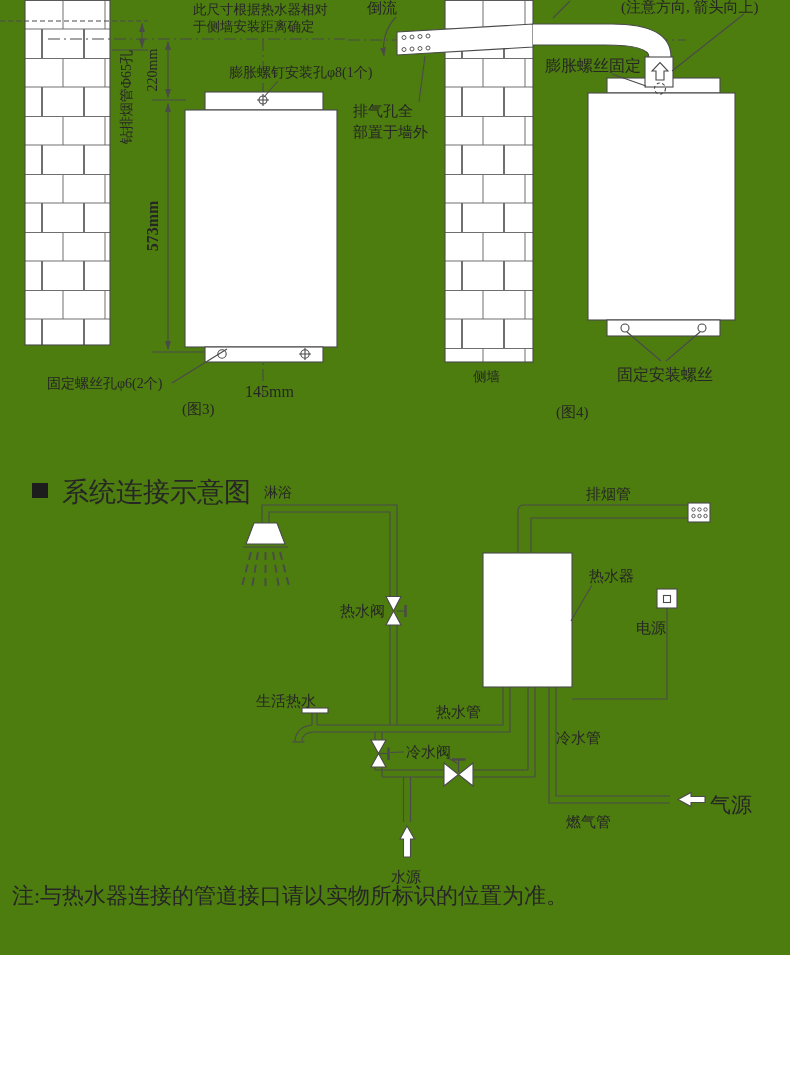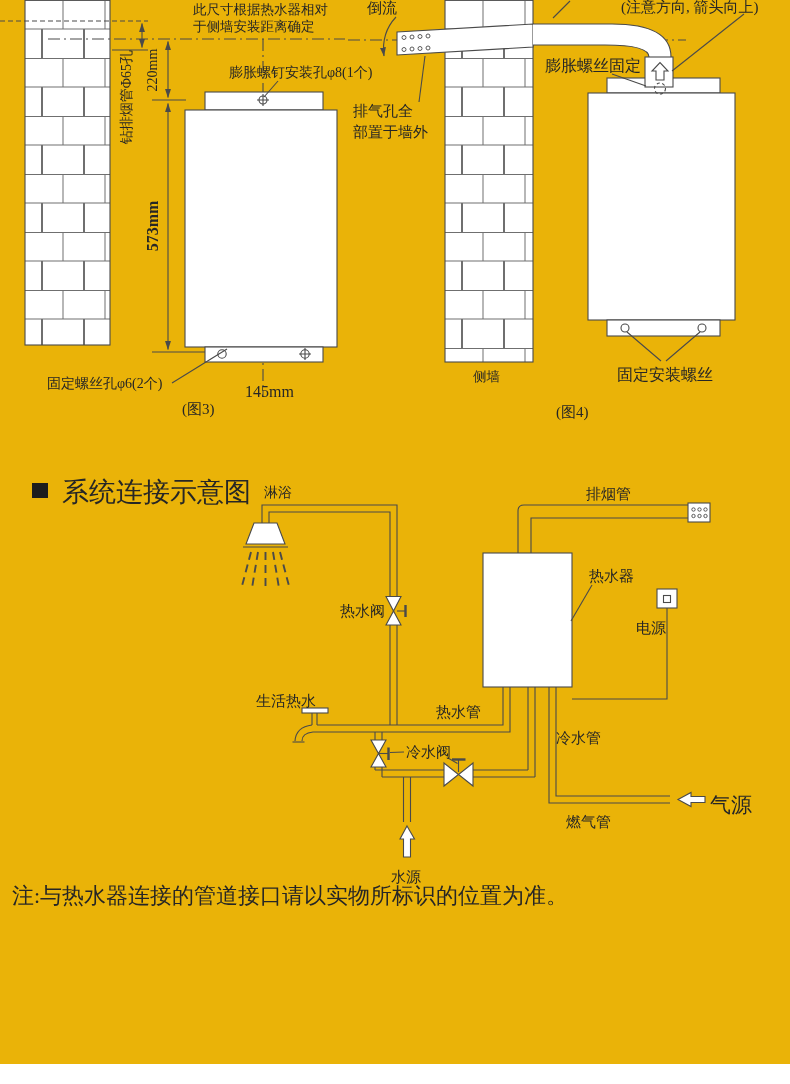--- a/index.html
+++ b/index.html
@@ -1,16 +1,16 @@
 <!DOCTYPE html>
 <html><head>
 <meta charset="utf-8">
 <style>
   html,body{margin:0;padding:0;background:#fff;}
-  #page{position:relative;width:790px;height:1064px;background:#eab308;overflow:hidden;}
+  #page{position:relative;width:790px;height:955px;background:#4d7c0f;overflow:hidden;}
   svg{display:block;}
   .ln{stroke:#4a4a4a;stroke-width:1.1;fill:none;stroke-linecap:butt;}
   .thk{stroke:#4a4a4a;stroke-width:2.4;fill:none;}
   .fw{fill:#fff;stroke:#4a4a4a;stroke-width:1.1;}
   .fdark{fill:#1d1d1d;stroke:none;}
   .dash{stroke-dasharray:5 3;}
   .dashdot{stroke-dasharray:12 4 2 4;}
   .dcirc{stroke-dasharray:3 2.5;}
   .spray{stroke:#4a4a4a;stroke-width:1.9;fill:none;stroke-dasharray:8 5;}
   .txt{font-family:"Liberation Serif","DejaVu Serif",serif;fill:#262626;}

